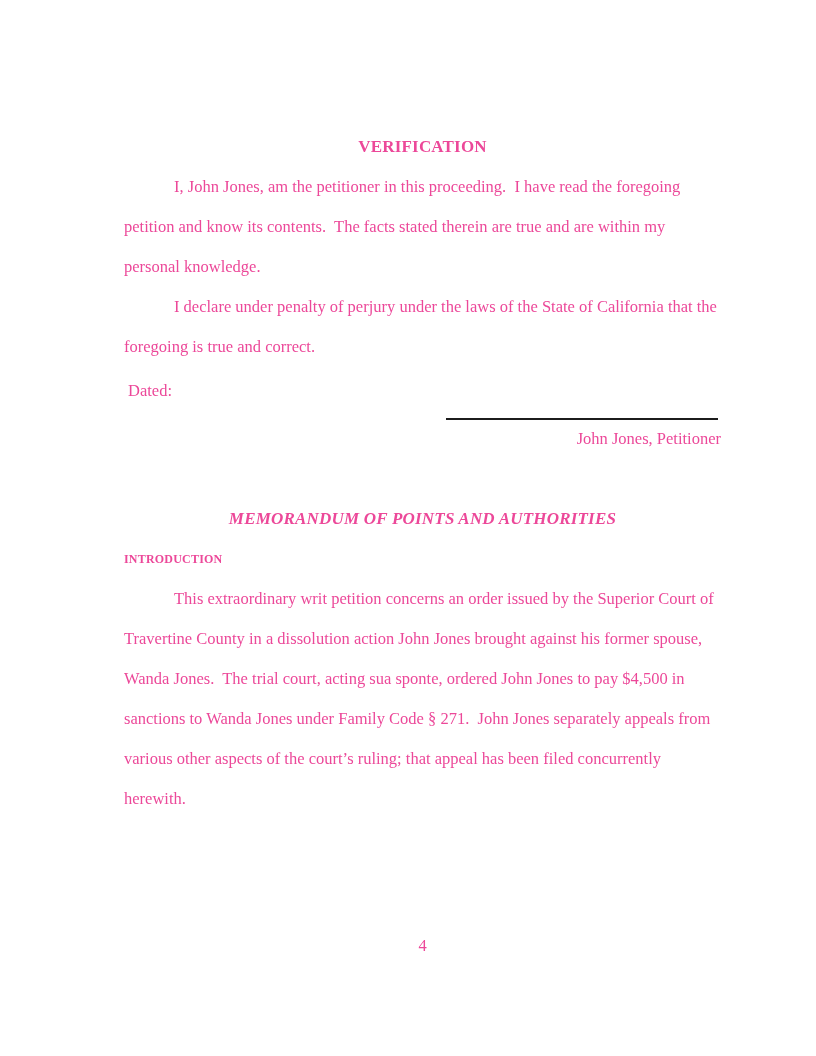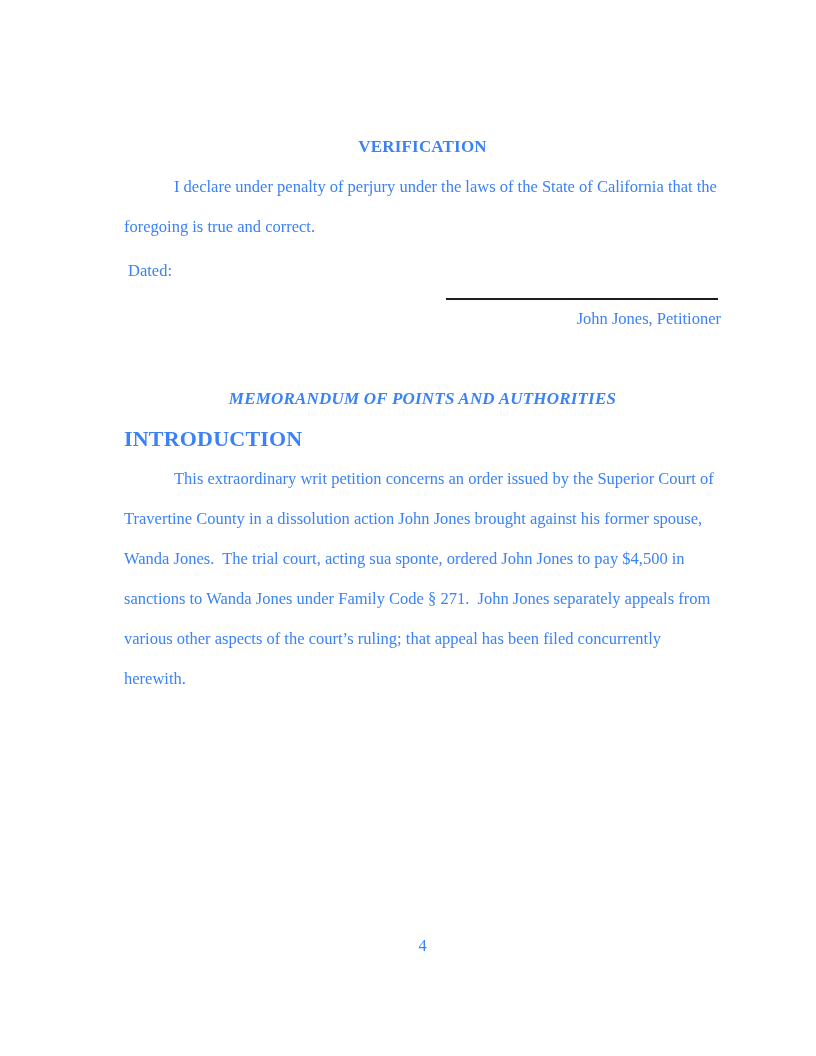--- a/index.html
+++ b/index.html
@@ -8,21 +8,21 @@
     background: #ffffff;
   }
   .page {
     position: relative;
     width: 816px;
     height: 1056px;
     background: #ffffff;
     font-family: "Liberation Serif", serif;
     font-size: 16.5px;
     line-height: 40px;
-    color: #3b82f6;
+    color: #ec4899;
     overflow: hidden;
   }
   .content {
     position: absolute;
     left: 124px;
     top: 127px;
     width: 597px;
   }
   .doc-heading {
     font-weight: bold;
@@ -57,40 +57,41 @@
   .memo-heading {
     margin-top: 42px;
     font-weight: bold;
     text-align: center;
     font-size: 17px;
     letter-spacing: 0.2px;
     font-style: italic;
   }
   .section-heading {
     font-weight: bold;
-    font-size: 22px;
+    font-size: 12px;
     letter-spacing: 0.2px;
   }
   .page-number {
     position: absolute;
     top: 934px;
     left: 124px;
     width: 597px;
     text-align: center;
     line-height: 24px;
   }
 </style>
 </head>
 <body>
 
 <div class="page">
   <div class="content">
 
     <div class="doc-heading">VERIFICATION</div>
 
+    <p class="para">I, John Jones, am the petitioner in this proceeding.  I have read the foregoing petition and know its contents.  The facts stated therein are true and are within my personal knowledge.</p>
 
     <p class="para">I declare under penalty of perjury under the laws of the State of California that the foregoing is true and correct.</p>
 
     <p class="dated">Dated:</p>
 
     <div class="sig-block">
       <hr class="sig-rule">
       <div class="sig-name">John Jones, Petitioner</div>
     </div>
 

